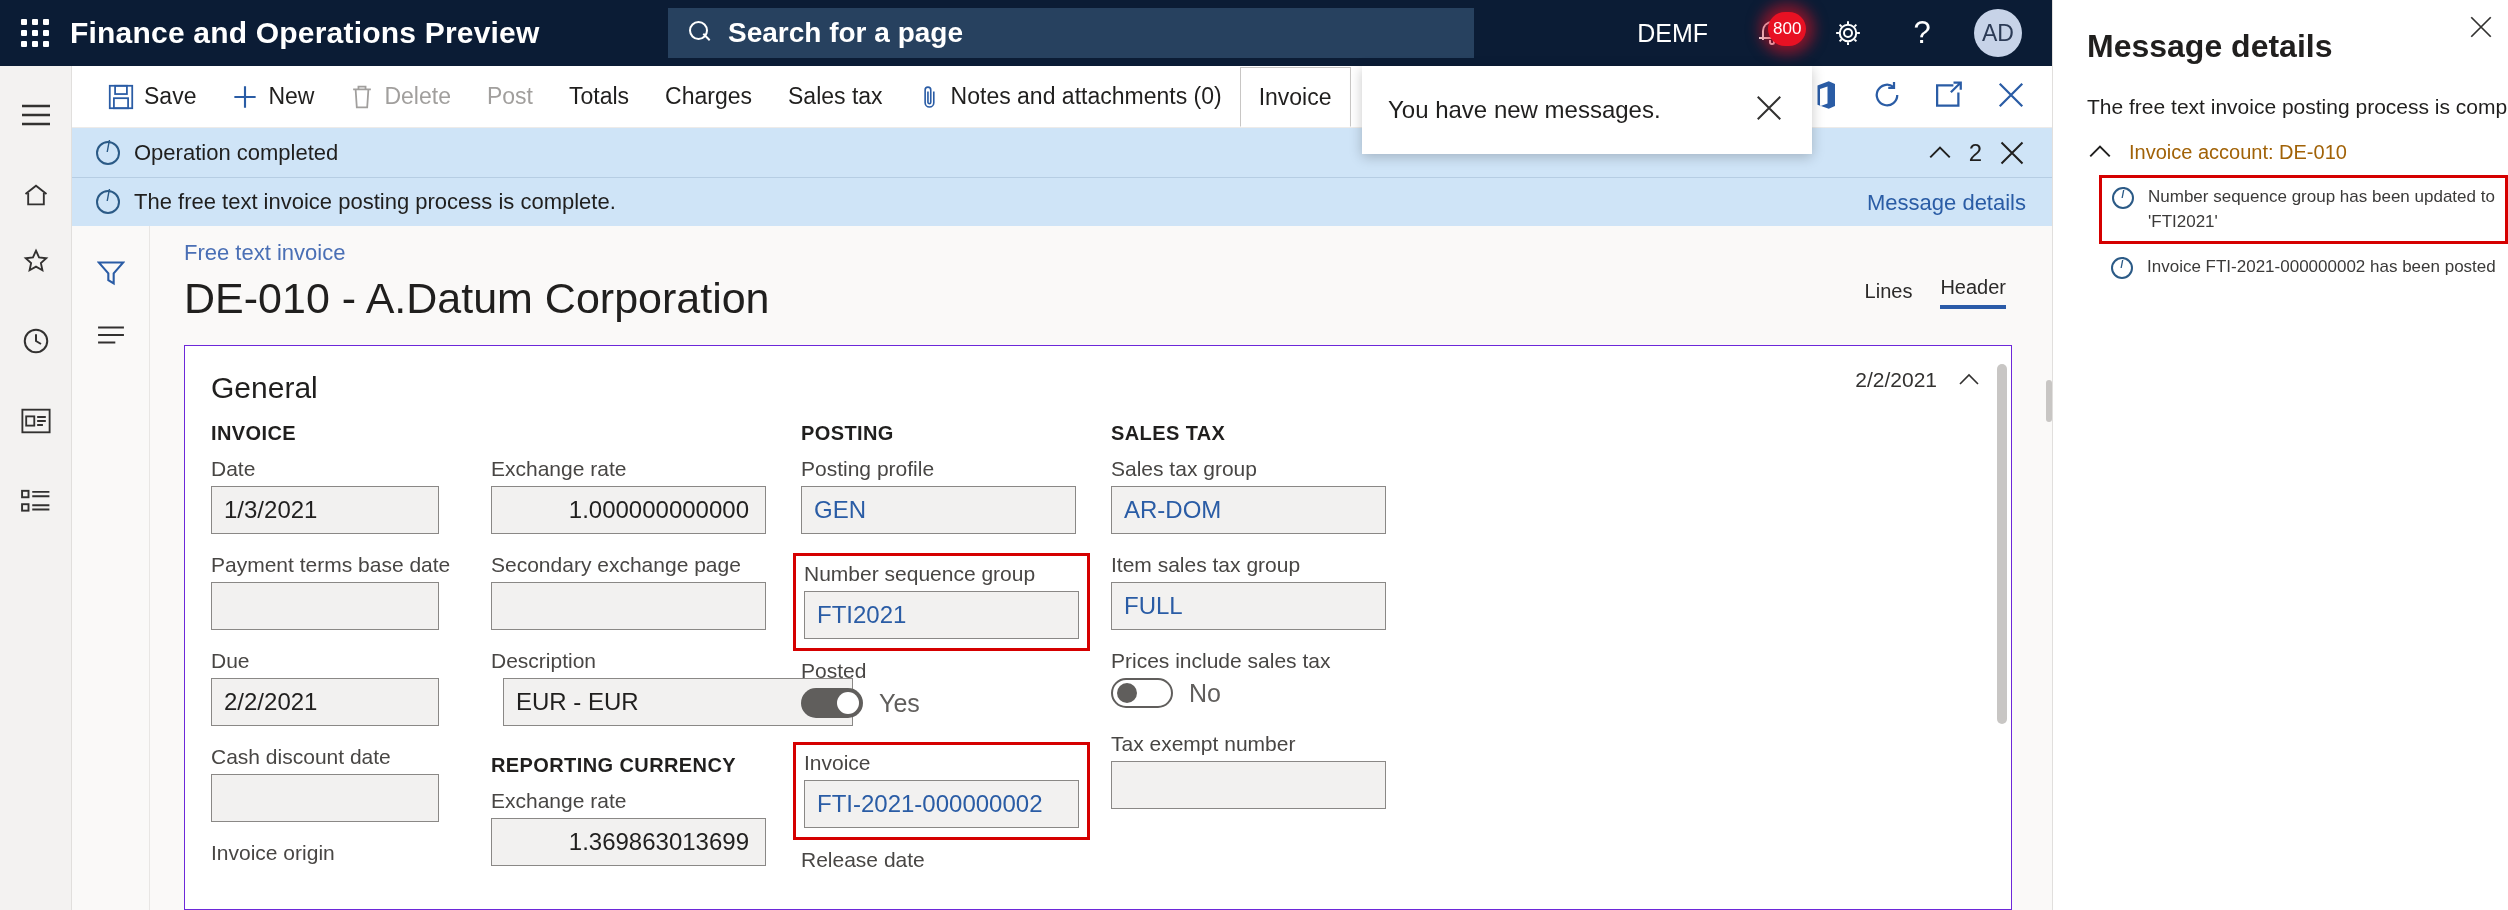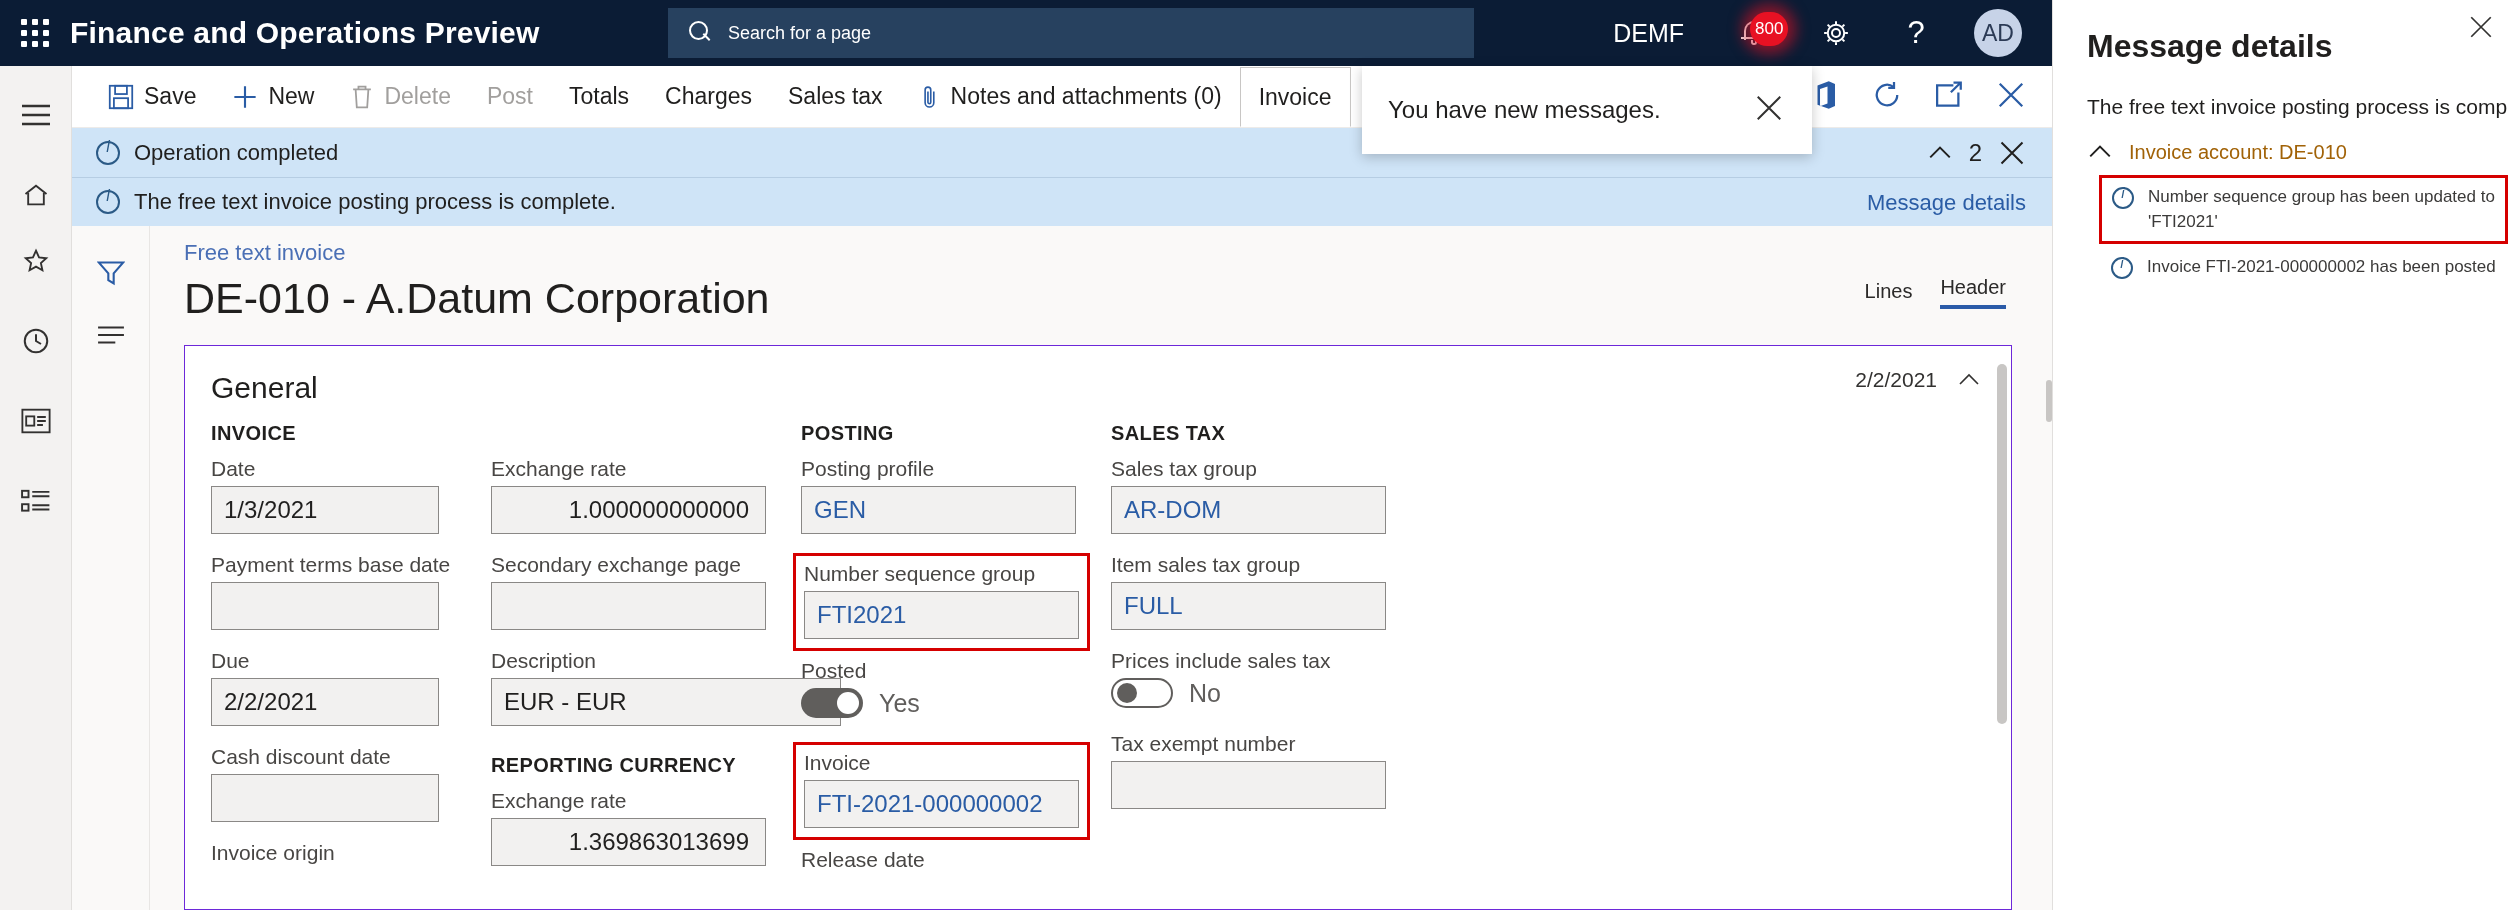--- a/index.html
+++ b/index.html
@@ -33,22 +33,22 @@
   }
   .nav-search .mag { width: 26px; height: 26px; position: relative; margin-right: 14px; flex: 0 0 26px; }
   .nav-search .mag::before {
     content:""; position:absolute; left:1px; top:1px; width:15px; height:15px;
     border: 2px solid #ffffff; border-radius: 50%;
   }
   .nav-search .mag::after {
     content:""; position:absolute; left:14px; top:16px; width:9px; height:2px;
     background:#ffffff; transform: rotate(45deg);
   }
-  .nav-search-text { font-size: 18px; color: #ffffff; }
-  .nav-right { position: absolute; right: 14px; top: 0; height: 66px; display: flex; align-items: center; gap: 6px; }
+  .nav-search-text { font-size: 28px; color: #ffffff; font-weight: bold; }
+  .nav-right { position: absolute; right: 14px; top: 0; height: 66px; display: flex; align-items: center; gap: 0; }
   .nav-right > div { height: 66px; display: flex; align-items: center; justify-content: center; cursor: pointer; }
   .company { font-size: 25px; padding: 0 26px; }
   .bell-wrap { width: 76px; position: relative; }
   .bell { width: 26px; height: 28px; position: relative; }
   .bell::before {
     content:""; position:absolute; left:3px; top:2px; width: 20px; height: 17px;
     border: 2px solid #e8ebef; border-bottom: none;
     border-radius: 10px 10px 0 0;
   }
   .bell::after {
@@ -167,21 +167,21 @@
   .col4 { width: 300px; }
   .grouphdr { font-size: 20px; font-weight: 700; color: #201f1e; letter-spacing: .4px; margin-bottom: 12px; }
   .grouphdr.spacer-top { margin-top: 28px; }
   .fieldlabel { font-size: 21px; color: #484644; margin-bottom: 5px; }
   .inputbox {
     height: 48px; background: #f2f1f0; border: 1px solid #8a8886; display: flex; align-items: center;
     padding: 0 12px; font-size: 24px; color: #201f1e; margin-bottom: 19px; cursor: text;
   }
   .inputbox.w250 { width: 228px; }
   .inputbox.w275 { width: 275px; }
-  .inputbox.w350 { width: 350px; }
+  .inputbox.w350 { width: 350px; margin-left: 12px; }
   .inputbox.link { color: #2a5ca5; }
   .inputbox.num { justify-content: flex-end; padding-right: 16px; }
   .redbox { border: 3px solid #d50000; padding: 6px 8px 0 8px; margin: 0 0 8px -8px; width: fit-content; }
   .redbox .fieldlabel { margin-bottom: 5px; }
   .redbox .inputbox { margin-bottom: 9px; }
 
   .togglerow { display: flex; align-items: center; gap: 16px; margin-bottom: 24px; }
   .toggle { width: 62px; height: 30px; border-radius: 15px; position: relative; flex: 0 0 62px; cursor: pointer; }
   .toggle.on { background: #605e5c; }
   .toggle.on .knob { position:absolute; right: 4px; top: 4px; width: 22px; height: 22px; border-radius: 50%; background:#ffffff; }

